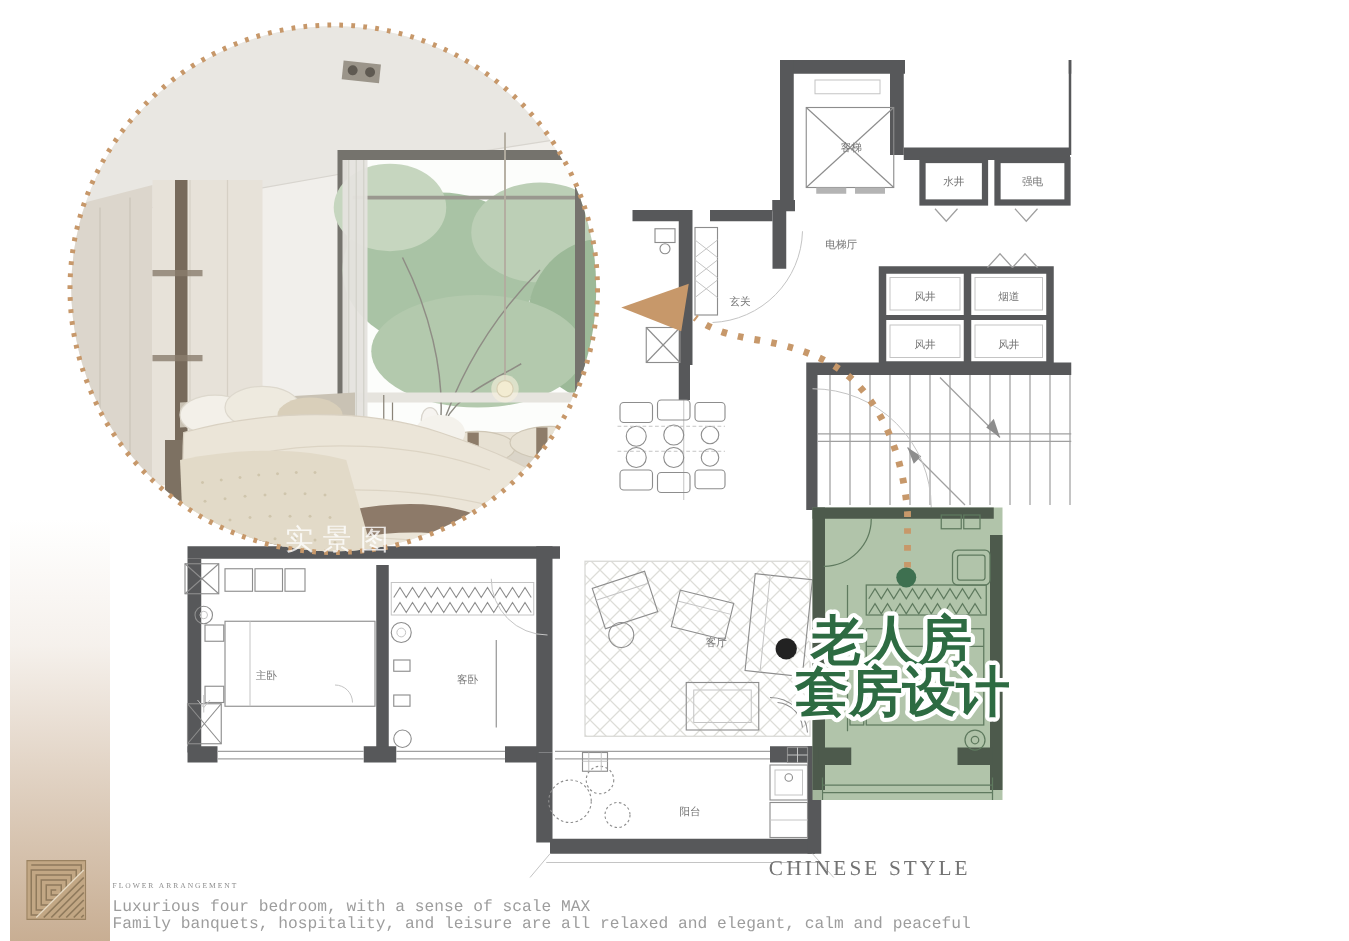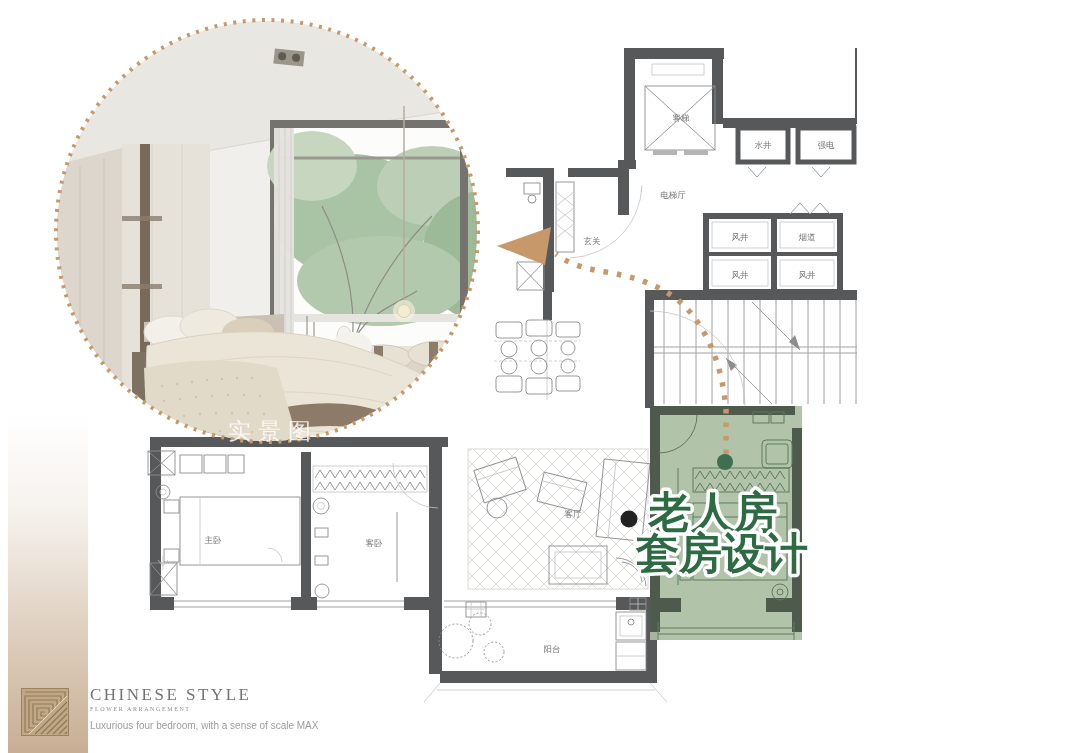--- a/index.html
+++ b/index.html
@@ -9,23 +9,23 @@
   .plan{position:absolute;left:0;top:0;}
   .overlay{position:absolute;left:0;top:0;pointer-events:none;}
   .photo{position:absolute;left:52px;top:16px;width:430px;height:430px;}
   .watermark{position:absolute;left:176px;top:400px;font-size:23px;letter-spacing:7px;
              color:rgba(255,255,255,0.8);font-family:"Liberation Sans",sans-serif;white-space:nowrap;}
   .gradient-bar{position:absolute;left:8px;top:415px;width:80px;height:338px;
     background:linear-gradient(to bottom,rgba(201,175,148,0) 0%,rgba(201,175,148,0.18) 30%,
                rgba(201,175,148,0.55) 60%,#c8ae93 100%);}
   .logo{position:absolute;left:21px;top:688px;}
   .brand{position:absolute;left:90px;top:685px;}
-  .brand-title{font-family:"Liberation Serif",serif;font-size:17px;letter-spacing:2.5px;color:#737373;}
+  .brand-title{font-family:"Liberation Serif",serif;font-size:17px;letter-spacing:2.5px;color:#737373;text-align:right;}
   .brand-sub{margin-top:1px;font-size:6px;letter-spacing:1.6px;color:#8e8e8e;font-family:"Liberation Serif",serif;}
-  .brand-body{margin-top:7px;font-size:10px;line-height:13px;color:#9d9d9d;font-family:Liberation Sans, sans-serif;}
+  .brand-body{margin-top:7px;font-size:13px;line-height:13px;color:#9d9d9d;font-family:Liberation Mono, monospace;}
   
   .wall{fill:#57585a;}
   .wgreen{fill:#4d5a4c;}
   .ln{stroke:#a0a0a0;stroke-width:1;fill:none;}
   .lnl{stroke:#c4c4c4;stroke-width:0.8;fill:none;}
   .fn{stroke:#8d8d8d;stroke-width:0.9;fill:none;}
   .fng{stroke:#5f7a5f;stroke-width:1;fill:none;}
   .lbl{fill:#757575;font-size:8.5px;text-anchor:middle;font-family:"Liberation Sans",sans-serif;}
   .headline{font-family:"Liberation Serif",serif;font-weight:bold;font-size:43px;fill:#2d6b42;
             stroke:#ffffff;stroke-width:7px;paint-order:stroke;stroke-linejoin:round;text-anchor:middle;}
@@ -415,16 +415,17 @@
     <path d="M4,4 H44 V44 H4 V8 H40 V40 H8 V12 H36 V36 H12 V16 H32 V32 H16 V20 H28 V28 H20 V24 H24" stroke="#8f7a5c" stroke-width="1.2" fill="none"></path>
     <polygon points="46,8 46,46 8,46" fill="#c2a784"></polygon>
     <path d="M14,46 L46,14 M20,46 L46,20 M26,46 L46,26 M32,46 L46,32 M38,46 L46,38 M44,46 L46,44" stroke="#8f7a5c" stroke-width="1.4" fill="none"></path>
     <path d="M46,8 L8,46" stroke="#e7dcc6" stroke-width="1" fill="none"></path>
   </svg>
   <div class="brand">
     <div class="brand-title">CHINESE STYLE</div>
     <div class="brand-sub">FLOWER ARRANGEMENT</div>
     <div class="brand-body">
       <div>Luxurious four bedroom, with a sense of scale MAX</div>
+      <div>Family banquets, hospitality, and leisure are all relaxed and elegant, calm and peaceful</div>
     </div>
   </div>
 
 </div>
 
 </body></html>

